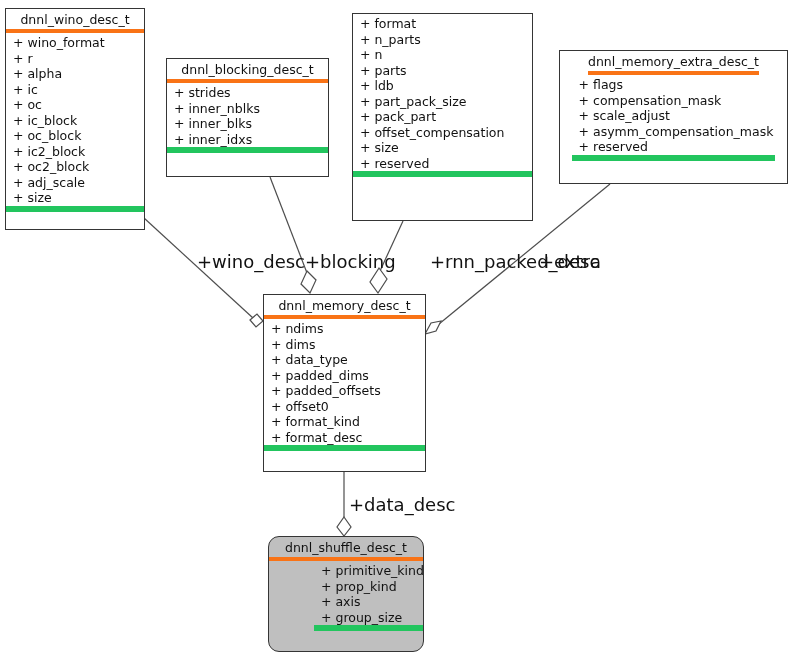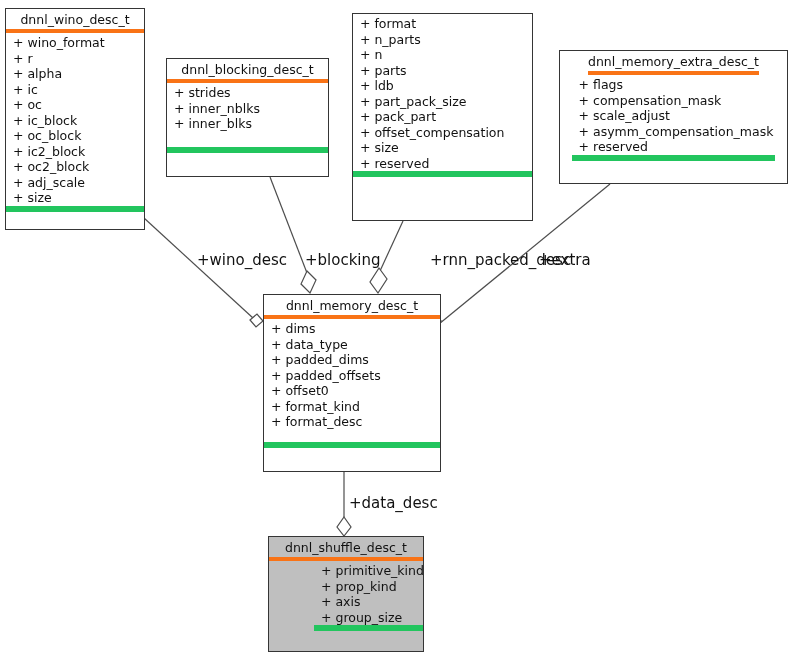--- a/index.html
+++ b/index.html
@@ -19,21 +19,21 @@
     width: 792px; height: 661px;
   }
   .uml-node {
     position: absolute;
     box-sizing: border-box;
     border: 1px solid #353535;
     background: #ffffff;
     display: flex;
     flex-direction: column;
   }
-  .uml-node.highlight { background: #bfbfbf; }
+  .uml-node.highlight { background: #bfbfbf; border-radius: 11px; }
   .uml-title {
     flex: 0 0 auto;
     box-sizing: border-box;
     height: 24px;
     line-height: 22px;
     text-align: center;
     border-bottom: 4px solid #f97316;
     white-space: nowrap;
     overflow: hidden;
   }
@@ -44,21 +44,21 @@
     padding: 2px 2px 0 7px;
   }
   .uml-field {
     line-height: 15.5px;
     white-space: nowrap;
   }
   .uml-footer { flex: 1 1 auto; }
   .edge-label {
     position: absolute;
     white-space: nowrap;
-    font-size: 15px;
+    font-size: 18px;
     color: #111111;
   }
 </style>
 </head>
 <body>
 
 <div id="canvas">
 
   <svg id="edges-layer" viewBox="0 0 792 661" xmlns="http://www.w3.org/2000/svg">
 
@@ -95,20 +95,21 @@
     </div>
     <div class="uml-footer"></div>
   </div>
 
   <div class="uml-node" style="left:166px; top:58px; width:163px; height:119px;">
     <div class="uml-title">dnnl_blocking_desc_t</div>
     <div class="uml-fields" style="flex-basis:70px;">
       <div class="uml-field">+ strides</div>
       <div class="uml-field">+ inner_nblks</div>
       <div class="uml-field">+ inner_blks</div>
+      <div class="uml-field">+ inner_idxs</div>
     </div>
     <div class="uml-footer"></div>
   </div>
 
   <div class="uml-node" style="left:352px; top:13px; width:181px; height:208px;">
     <div class="uml-fields" style="flex-basis:159px;">
       <div class="uml-field">+ format</div>
       <div class="uml-field">+ n_parts</div>
       <div class="uml-field">+ n</div>
       <div class="uml-field">+ parts</div>
@@ -127,23 +128,24 @@
     <div class="uml-fields" style="flex-basis:85px;">
       <div class="uml-field">+ flags</div>
       <div class="uml-field">+ compensation_mask</div>
       <div class="uml-field">+ scale_adjust</div>
       <div class="uml-field">+ asymm_compensation_mask</div>
       <div class="uml-field">+ reserved</div>
     </div>
     <div class="uml-footer"></div>
   </div>
 
-  <div class="uml-node" style="left:263px; top:294px; width:178px; height:178px;">
+  <div class="uml-node" style="left:263px; top:294px; width:163px; height:178px;">
     <div class="uml-title">dnnl_memory_desc_t</div>
     <div class="uml-fields" style="flex-basis:129px;">
+      <div class="uml-field">+ ndims</div>
       <div class="uml-field">+ dims</div>
       <div class="uml-field">+ data_type</div>
       <div class="uml-field">+ padded_dims</div>
       <div class="uml-field">+ padded_offsets</div>
       <div class="uml-field">+ offset0</div>
       <div class="uml-field">+ format_kind</div>
       <div class="uml-field">+ format_desc</div>
     </div>
     <div class="uml-footer"></div>
   </div>

